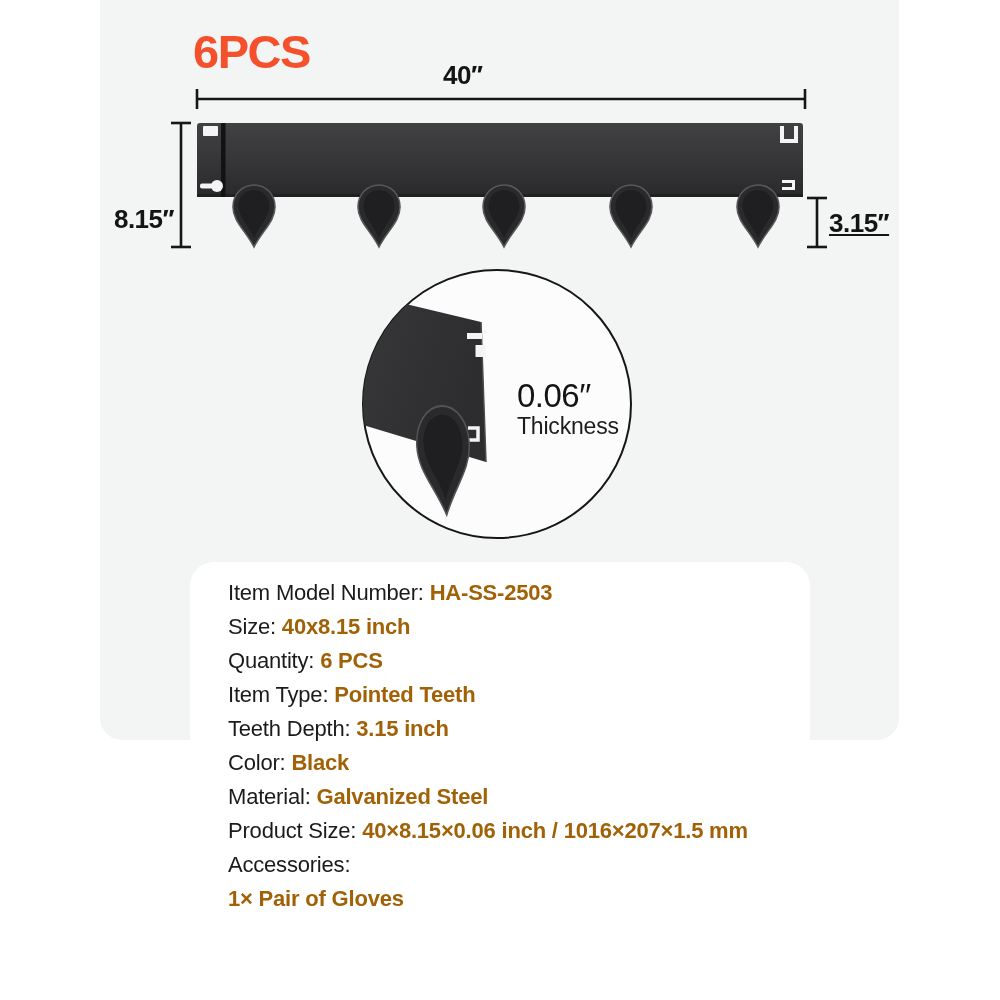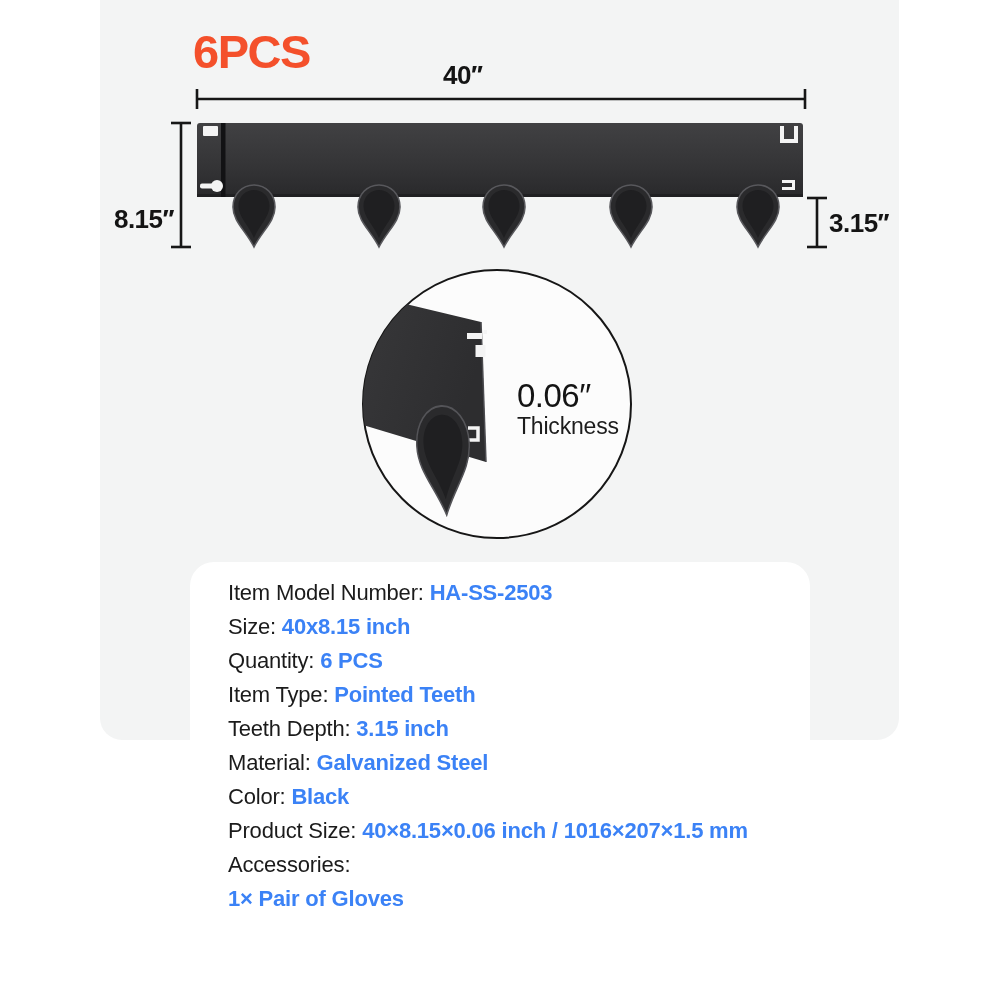--- a/index.html
+++ b/index.html
@@ -14,34 +14,34 @@
   }
   .badge{
     position:absolute;left:93px;top:24px;
     font-size:47px;font-weight:bold;letter-spacing:-1.5px;color:#f4502b;
   }
   .dim-label{
     position:absolute;font-size:26px;font-weight:bold;color:#141414;letter-spacing:-0.5px;
   }
   .dim-width{left:343px;top:60px;width:120px;text-align:left;}
   .dim-height{left:0px;top:171px;width:74px;text-align:right;margin-top:33px;}
-  .dim-teeth{left:729px;top:208px;}
+  .dim-teeth{left:729px;top:208px;text-decoration:underline;}
   .hero-svg{position:absolute;left:0;top:60px;width:800px;height:200px;}
   .inset-svg{position:absolute;left:250px;top:258px;width:300px;height:292px;}
   .thickness-text{position:absolute;left:417px;top:379px;}
   .thickness-value{font-size:33px;font-weight:normal;letter-spacing:-0.5px;color:#141414;line-height:34px;}
   .thickness-label{font-size:23px;color:#1c1c1c;line-height:26px;letter-spacing:-0.2px;}
   .spec-card{
     position:absolute;left:90px;top:562px;width:620px;height:400px;
     background:#ffffff;border-radius:24px;box-sizing:border-box;
     padding:14px 24px 0 38px;
   }
   .spec-row{font-size:22px;line-height:34px;letter-spacing:-0.2px;white-space:nowrap;}
   .spec-label{color:#1b1b1b;}
-  .spec-value{color:#3b82f6;font-weight:bold;text-align:right;}
+  .spec-value{color:#a16207;font-weight:bold;text-align:right;}
 </style>
 </head>
 <body>
 
 <div class="canvas">
 
   <div class="badge">6PCS</div>
 
   <div class="dim-label dim-width">40′′</div>
   <div class="dim-label dim-height">8.15′′</div>
@@ -152,26 +152,26 @@
     </div>
     <div class="spec-row">
       <span class="spec-label">Item Type:</span>
       <span class="spec-value">Pointed Teeth</span>
     </div>
     <div class="spec-row">
       <span class="spec-label">Teeth Depth:</span>
       <span class="spec-value">3.15 inch</span>
     </div>
     <div class="spec-row">
+      <span class="spec-label">Color:</span>
+      <span class="spec-value">Black</span>
+    </div>
+    <div class="spec-row">
       <span class="spec-label">Material:</span>
       <span class="spec-value">Galvanized Steel</span>
-    </div>
-    <div class="spec-row">
-      <span class="spec-label">Color:</span>
-      <span class="spec-value">Black</span>
     </div>
     <div class="spec-row">
       <span class="spec-label">Product Size:</span>
       <span class="spec-value">40×8.15×0.06 inch / 1016×207×1.5 mm</span>
     </div>
     <div class="spec-row">
       <span class="spec-label">Accessories:</span>
       <span class="spec-value"></span>
     </div>
     <div class="spec-row">

